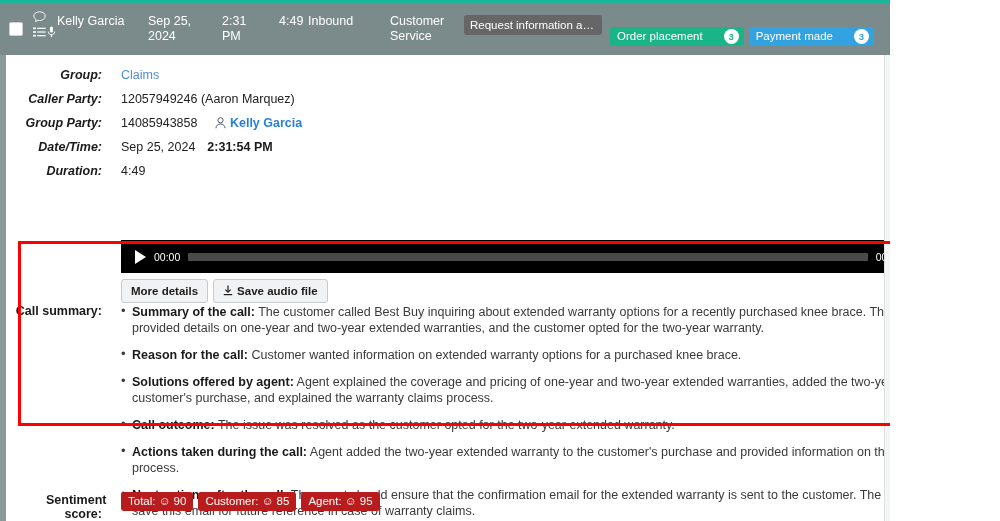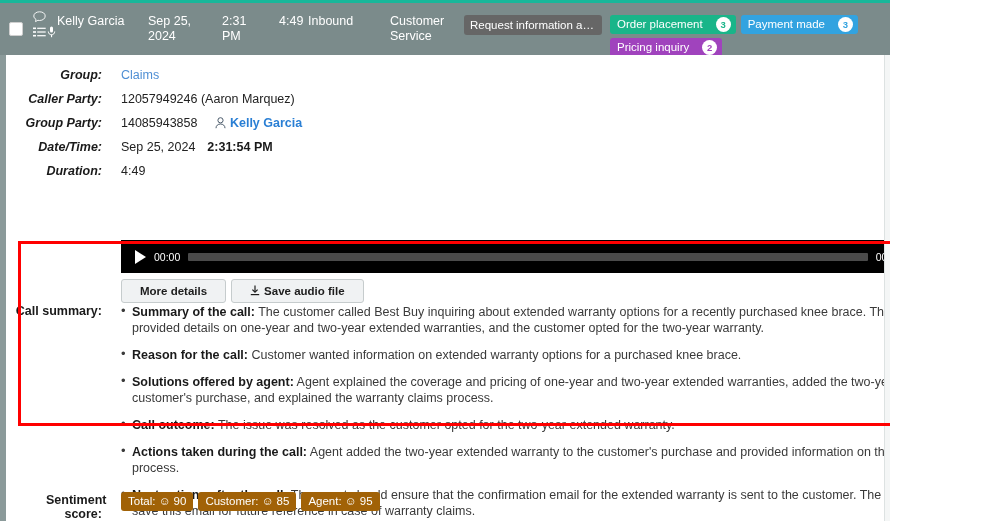--- a/index.html
+++ b/index.html
@@ -86,27 +86,28 @@
     position: absolute;
     left: 610px; top: 12px;
     width: 270px;
     display: flex;
     flex-wrap: wrap;
     gap: 4px 5px;
   }
   .topic-chip {
     display: inline-flex;
     align-items: flex-start;
-    gap: 13px;
+    gap: 21px;
     color: #ffffff;
     border-radius: 3px;
     padding: 2px 5px 2px 7px;
     font-size: 11.5px;
     line-height: 15px;
     white-space: nowrap;
+    margin-top: 12px;
   }
   .topic-chip .cnt {
     display: inline-flex;
     align-items: center;
     justify-content: center;
     min-width: 15px; height: 15px;
     border-radius: 50%;
     background: #ffffff;
     font-size: 9.5px;
     font-weight: bold;
@@ -229,21 +230,21 @@
     width: 46px; height: 7px;
     background: #d9d9d9;
     border-radius: 1px;
   }
 
   .btn-row { position: absolute; left: 115px; top: 224px; display: flex; gap: 5px; }
   .ghost-btn {
     background: #f0f2f3;
     border: 1px solid #c6cccd;
     border-radius: 3px;
-    padding: 4px 18px;
+    padding: 4px 9px;
     font-size: 11.5px;
     font-weight: bold;
     color: #1d1d1d;
     line-height: 14px;
     white-space: nowrap;
     display: inline-flex;
     align-items: center;
     gap: 4px;
   }
 
@@ -302,21 +303,21 @@
     color: #1a1a1a;
     padding-left: 40px;
   }
   .sentiment-chips {
     position: absolute;
     left: 115px; top: 437px;
     display: flex;
     gap: 5px;
   }
   .sent-chip {
-    background: #a16207;
+    background: #b91c1c;
     color: #ffffff;
     border-radius: 3px;
     padding: 2px 7px;
     font-size: 11.5px;
     line-height: 15px;
     white-space: nowrap;
   }
 </style>
 </head>
 <body>

